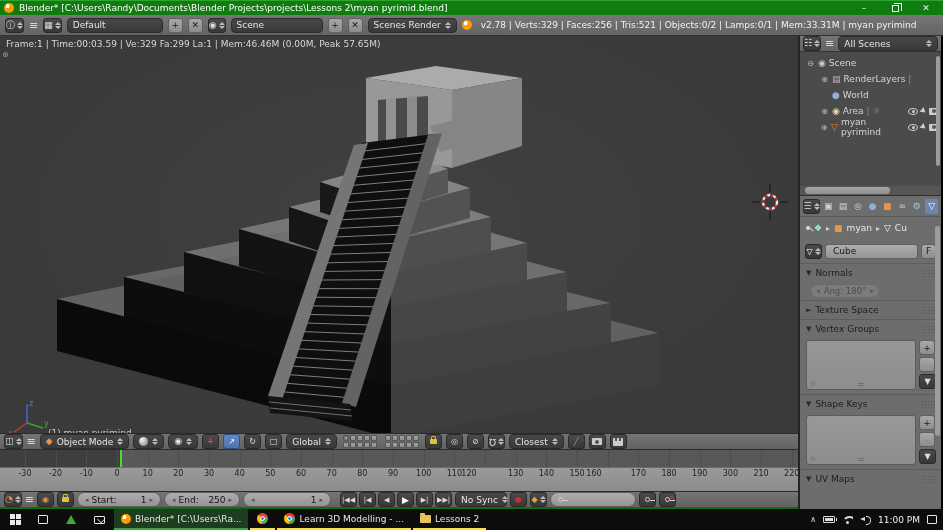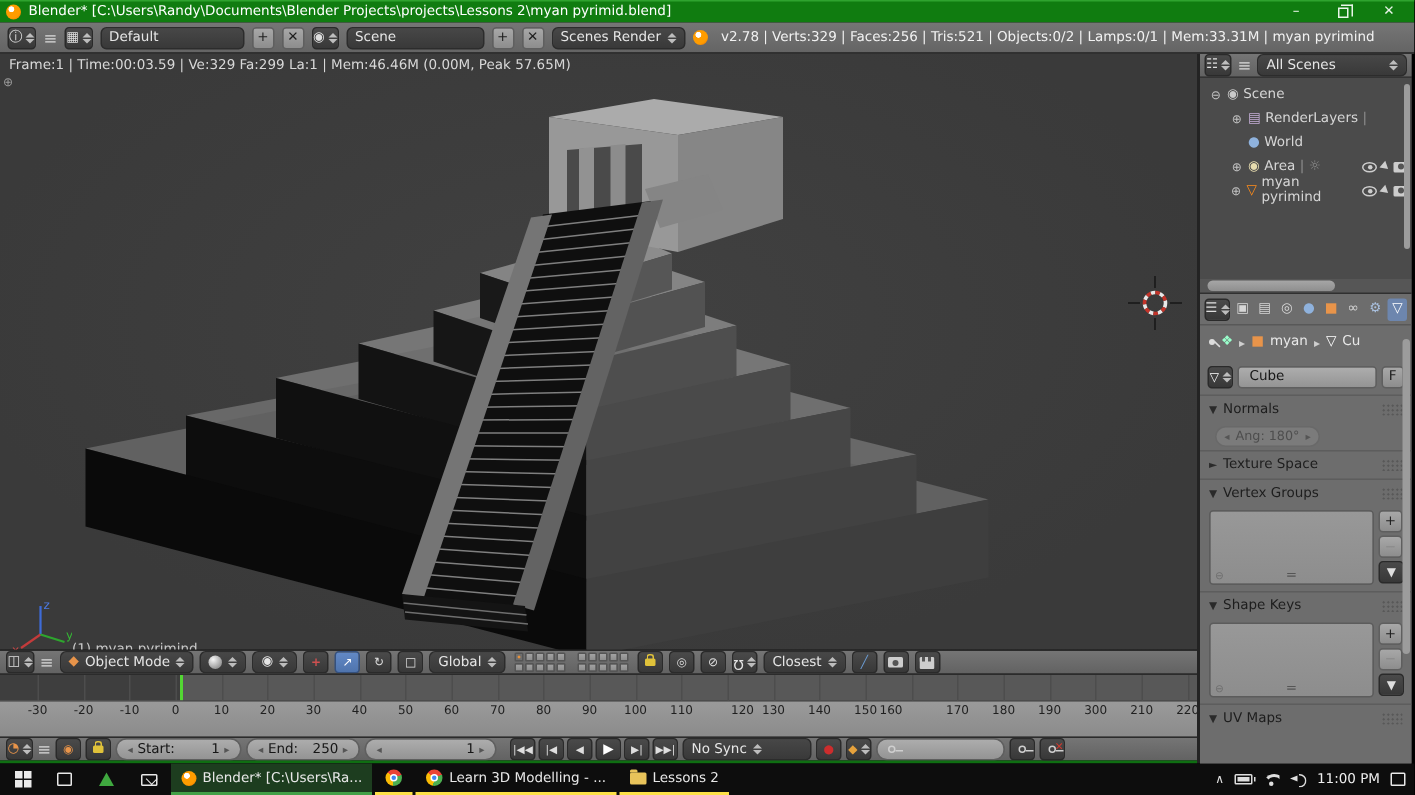--- a/index.html
+++ b/index.html
@@ -404,21 +404,21 @@
           <span class="tick" style="left: 178.34px;">20</span>
           <span class="tick" style="left: 209.01px;">30</span>
           <span class="tick" style="left: 239.68px;">40</span>
           <span class="tick" style="left: 270.35px;">50</span>
           <span class="tick" style="left: 301.02px;">60</span>
           <span class="tick" style="left: 331.69px;">70</span>
           <span class="tick" style="left: 362.36px;">80</span>
           <span class="tick" style="left: 393.03px;">90</span>
           <span class="tick" style="left: 423.7px;">100</span>
           <span class="tick" style="left: 454.37px;">110</span>
-          <span class="tick" style="left: 495px; text-align: center;">120</span>
+          <span class="tick" style="left: 469px; text-align: center;">120</span>
           <span class="tick" style="left: 515.71px;">130</span>
           <span class="tick" style="left: 546.38px;">140</span>
           <span class="tick" style="left: 577.05px;">150</span>
           <span class="tick" style="left: 594px;">160</span>
           <span class="tick" style="left: 638.39px;">170</span>
           <span class="tick" style="left: 669.06px;">180</span>
           <span class="tick" style="left: 699.73px;">190</span>
           <span class="tick" style="left: 730.4px;">300</span>
           <span class="tick" style="left: 761.07px;">210</span>
           <span class="tick" style="left: 791.74px;">220</span>
@@ -452,21 +452,21 @@
             <span class="arrowR">▸</span>
           </span>
         <span id="playback-btns" style="display:flex;gap:2px;margin-left:6px">
             <span class="btn-dark" style="font-size: 7px;">|◀◀</span>
             <span class="btn-dark" style="font-size: 7px;">|◀</span>
             <span class="btn-dark" style="font-size: 7px;">◀</span>
             <span class="btn-dark" style="font-size: 9px; color: rgb(255, 255, 255);">▶</span>
             <span class="btn-dark" style="font-size: 7px;">▶|</span>
             <span class="btn-dark" style="font-size: 7px;">▶▶|</span>
           </span>
-        <span class="dd" style="width:86px">
+        <span class="dd" style="width:52px">
             <span>No Sync</span>
             <span class="updn"></span>
           </span>
         <span class="btn-dark" style="color:#cc2d2d">●</span>
         <span class="btn-dark" style="color:#e6a23c">◆<span class="updn"></span></span>
         <span class="field-lite" style="width:86px">
             <span class="key-ico"></span>
           </span>
         <span class="btn-dark">
             <span class="key-ico"></span>

